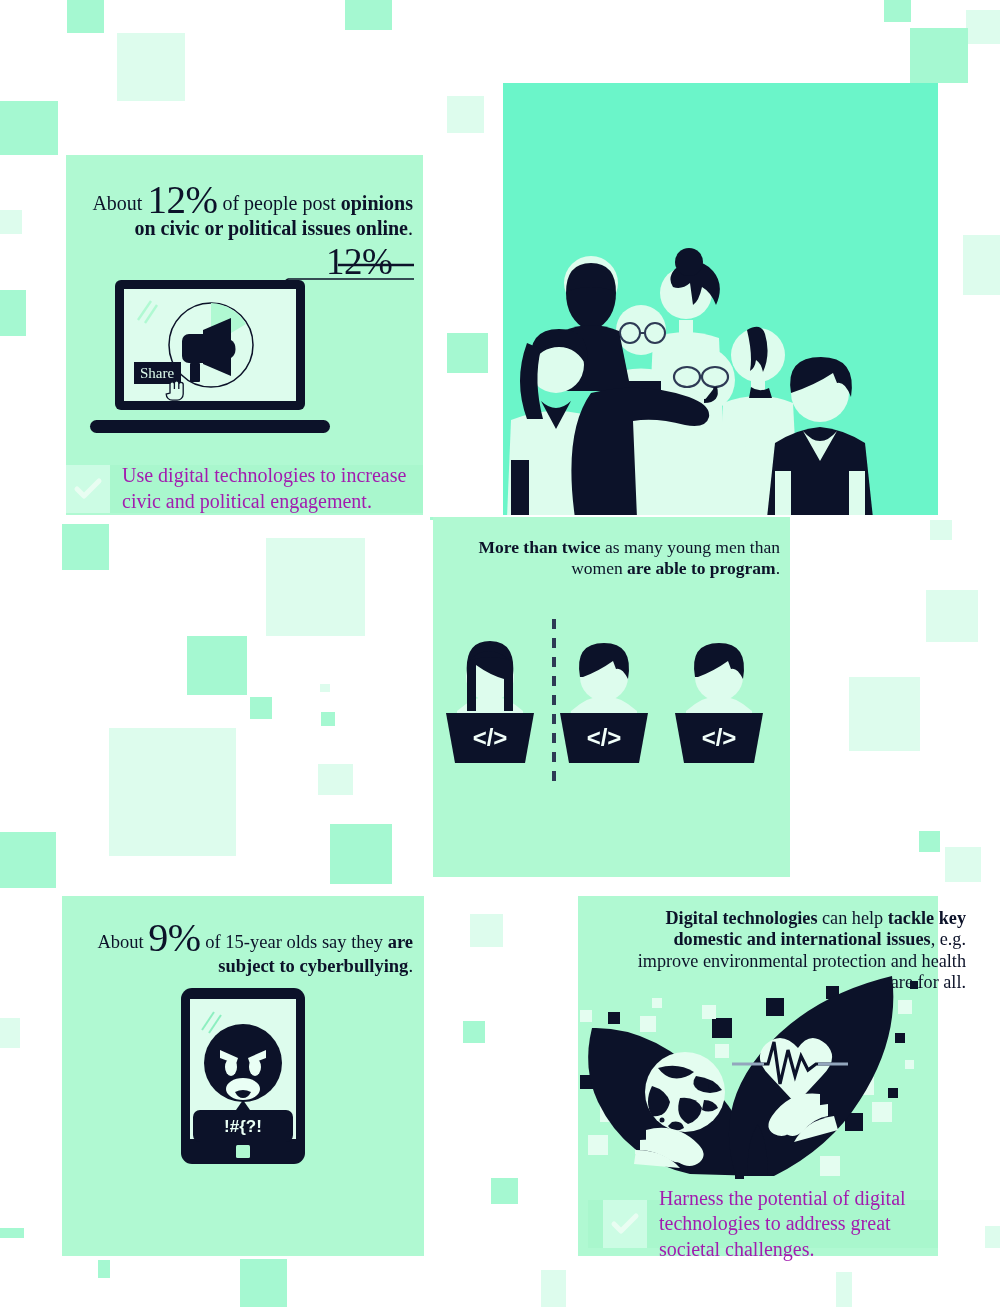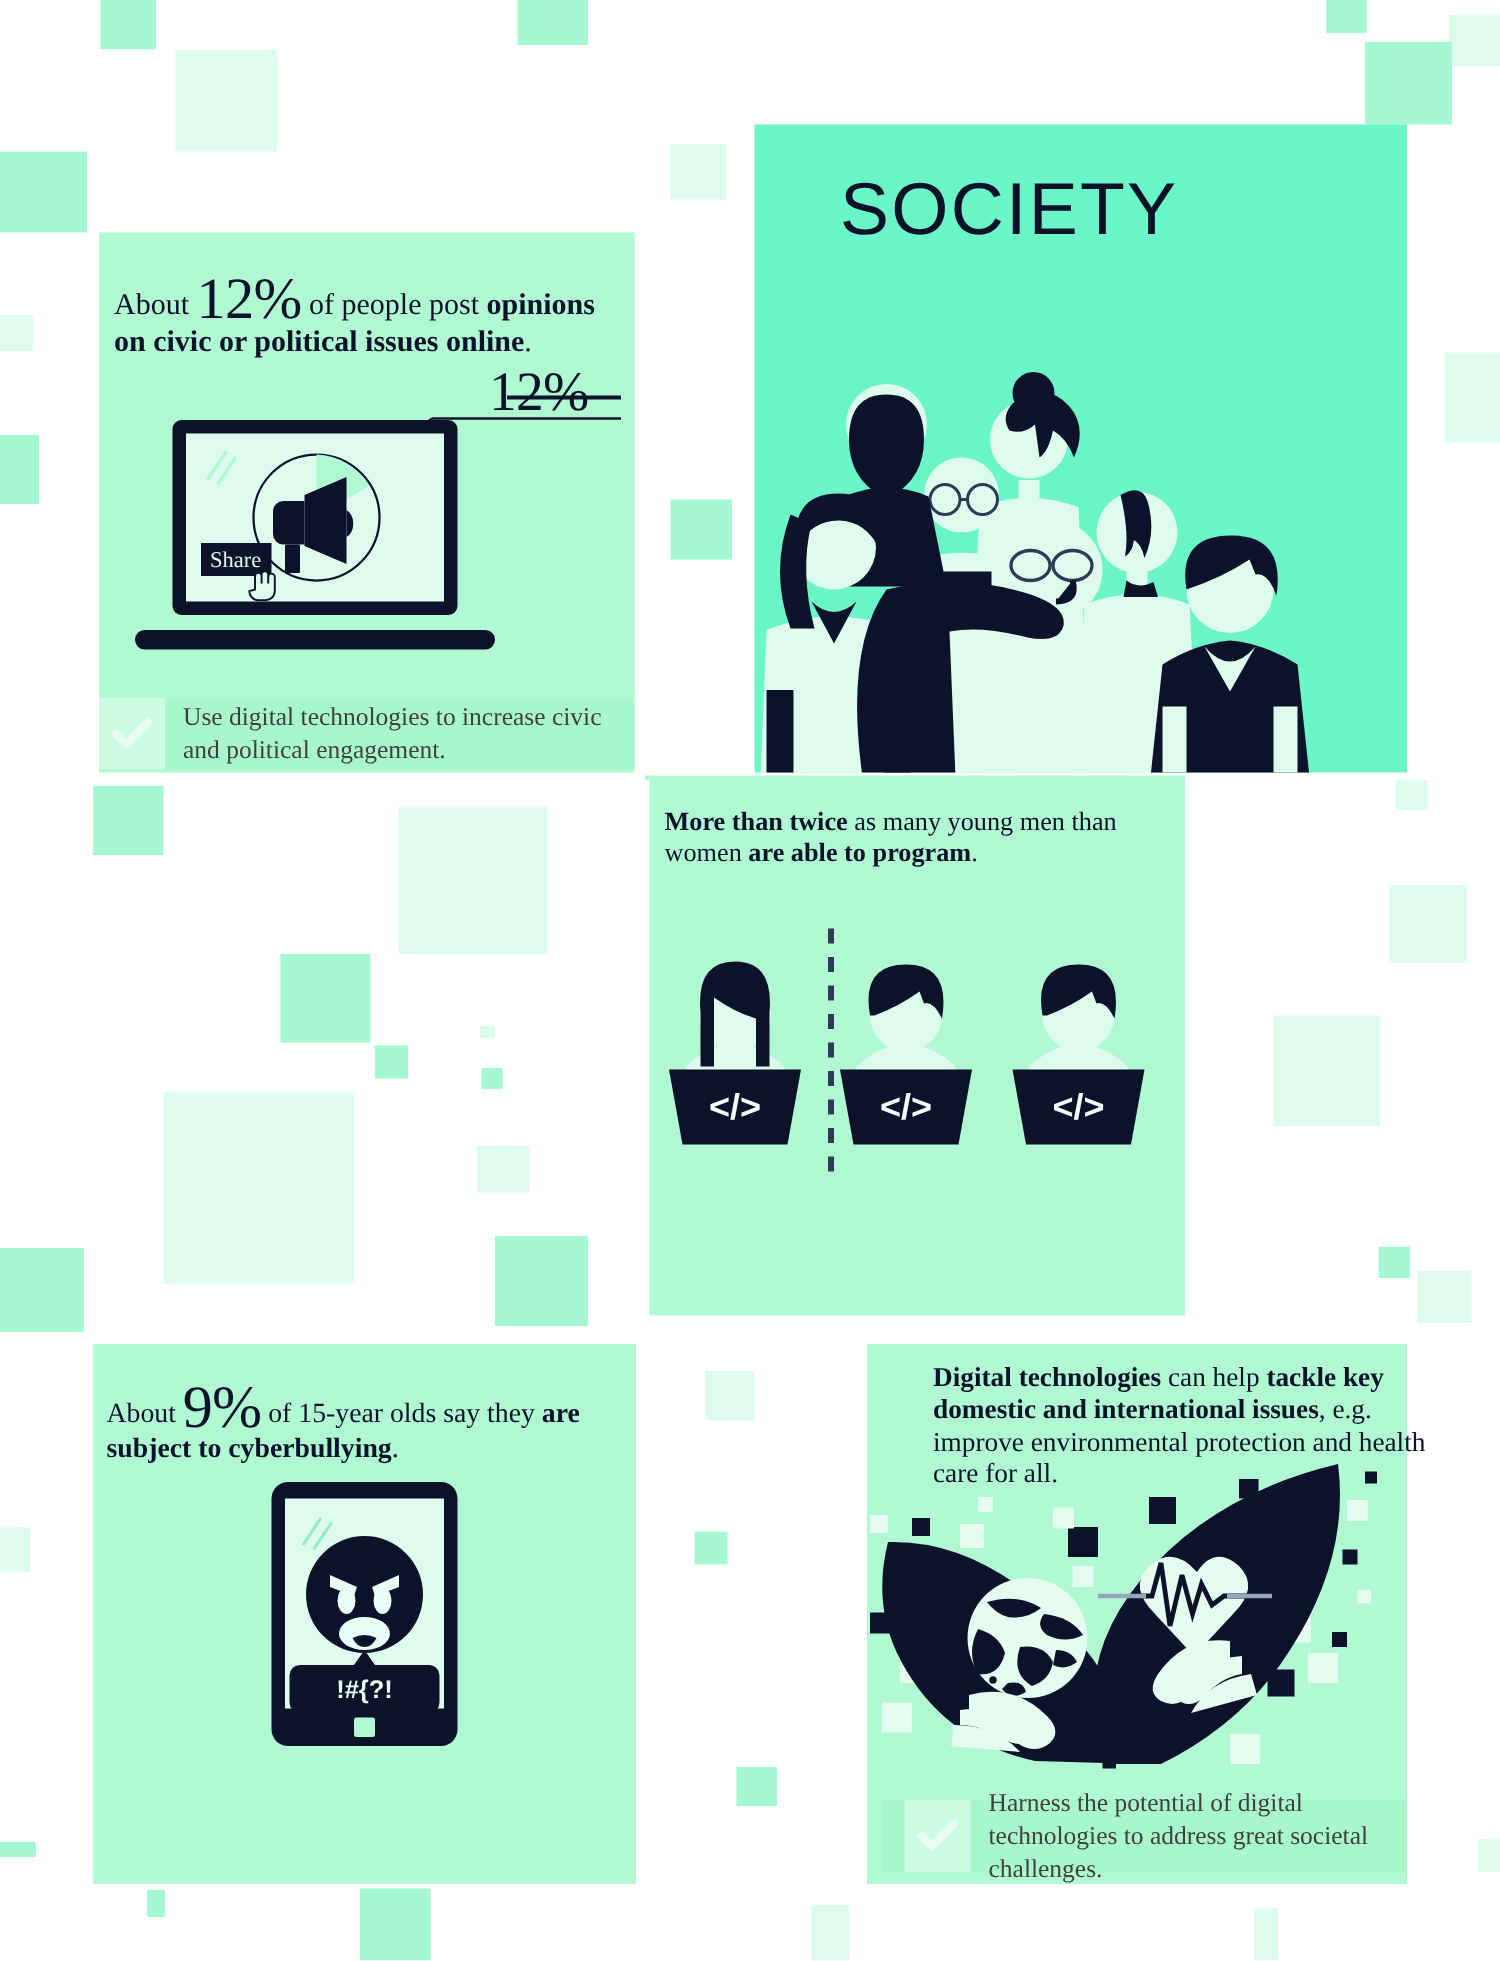--- a/index.html
+++ b/index.html
@@ -16,21 +16,21 @@
   
   .deco { position:absolute; }
 
   
   .panel { position:absolute; background:#b0f9d2; }
   .panel.turq { background:#6bf5c9; }
 
   
   .headline {
     position:absolute;
-    text-align:left;
+    text-align:right;
     color:#0c1229;
     line-height:1.18;
     font-family:"Liberation Serif", serif;
   }
   .headline b { font-weight:bold; }
   .big {
     font-size:39px;
     font-weight:normal;
     letter-spacing:-0.5px;
     line-height:0.9;
@@ -49,23 +49,23 @@
     flex:0 0 44px;
     align-self:stretch;
     background:#ccfce4;
     display:flex;
     align-items:center;
     justify-content:center;
   }
   .caption .chk svg { display:block; }
   .caption .ctext {
     padding:4px 6px 4px 12px;
-    font-size:17px;
+    font-size:20px;
     line-height:1.28;
-    color:#404040;
+    color:#a21caf;
   }
 
   
   .society-title {
     position:absolute;
     font-family:"Liberation Sans", sans-serif;
     font-weight:300;
     font-size:49px;
     letter-spacing:1.5px;
     color:#0b1126;
@@ -169,21 +169,20 @@
     <span class="chk">
       <svg width="26" height="20" viewBox="0 0 26 20">
           <path d="M2 10 L9 17 L24 2" fill="none" stroke="#e9fdf2" stroke-width="5" stroke-linecap="round" stroke-linejoin="round"></path>
         </svg>
     </span>
     <span class="ctext">Use digital technologies to increase civic and political engagement.</span>
   </div>
 
   <div class="panel turq" style="left:503px; top:83px; width:435px; height:432px;"></div>
 
-  <div class="society-title" style="left:560px; top:112px;">SOCIETY</div>
 
   <svg style="position:absolute; left:503px; top:235px;" width="435" height="280" viewBox="0 0 435 280">
     <defs>
         <clipPath id="crowdClip">
           <rect x="0" y="0" width="435" height="280"></rect>
         </clipPath>
       </defs>
     <g clip-path="url(#crowdClip)">
 
       <g class="pale">

